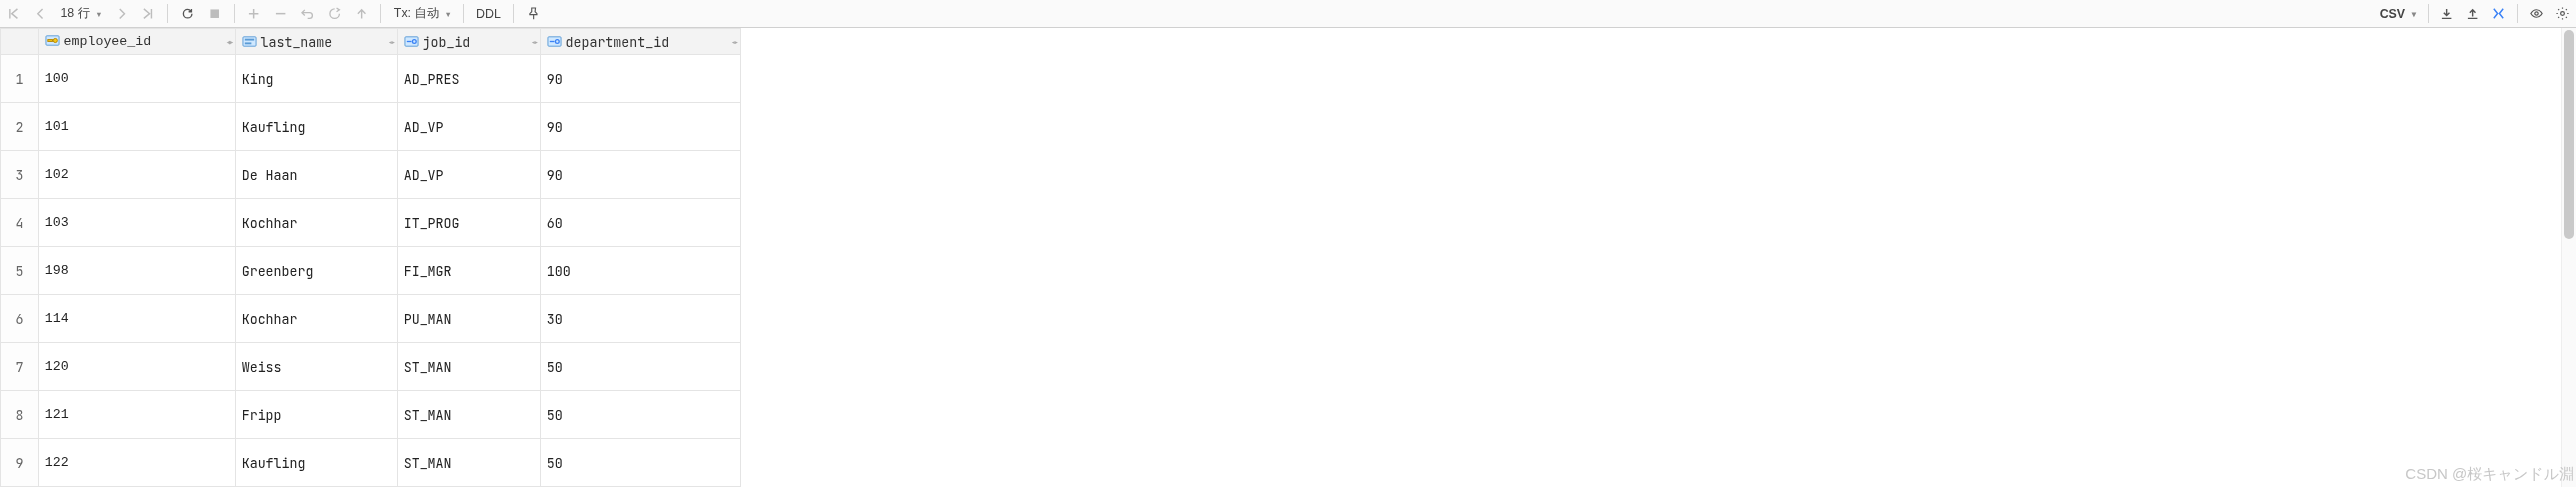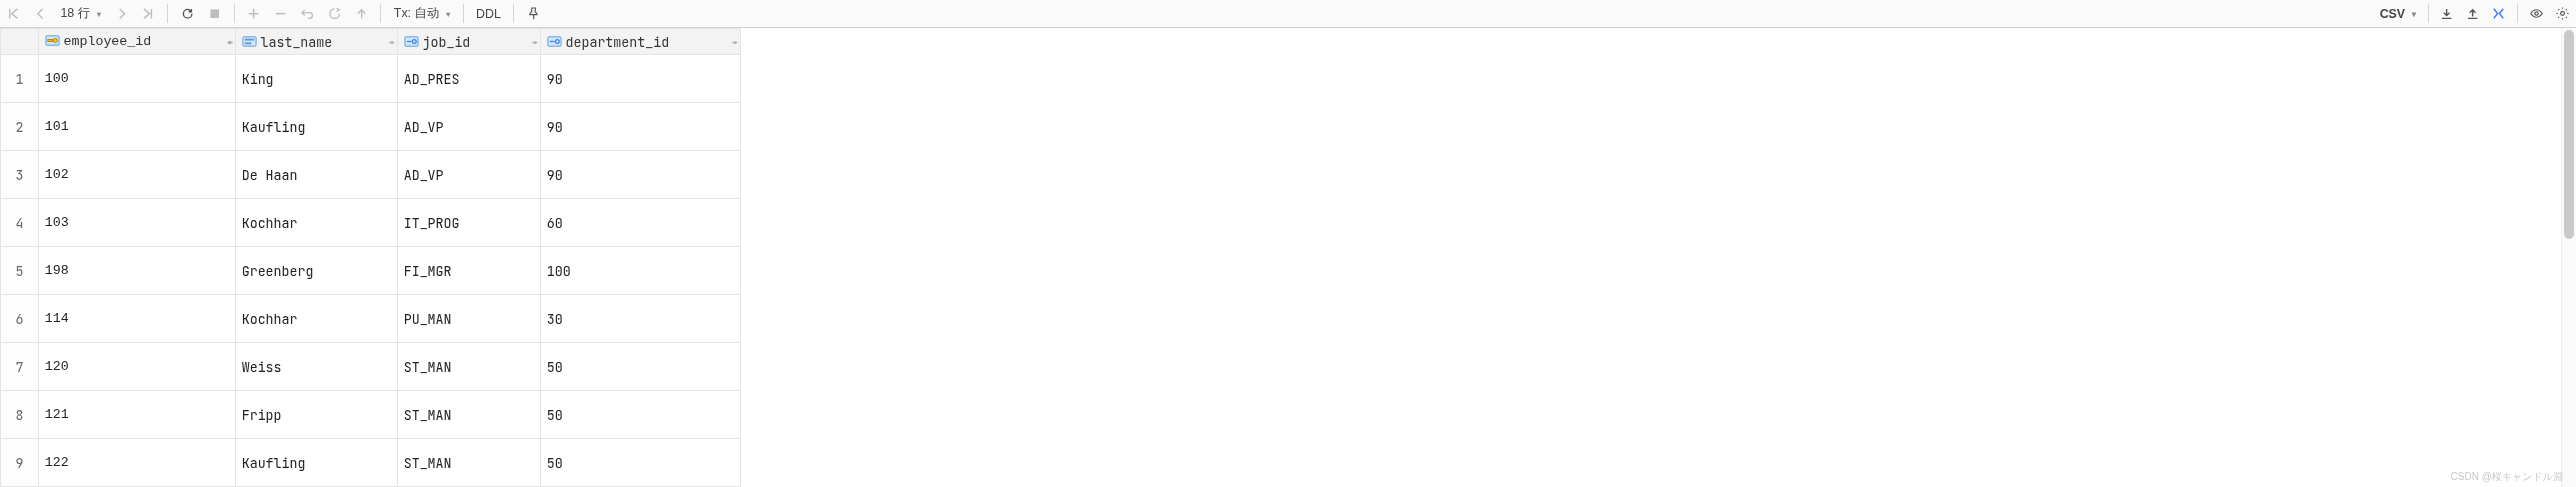--- a/index.html
+++ b/index.html
@@ -22,21 +22,21 @@
   th.rownumh { width: 38px; background: #f3f3f3; }
   td.rownum { width: 38px; text-align: center; color: #666; background: #fdfdfd; }
   .col-emp { width: 197px; font-family: Liberation Mono, monospace; }
   .col-last { width: 162px; }
   .col-job { width: 143px; }
   .col-dept { width: 200px; }
   .num { }
   .txt { text-align: left; margin-top: 22px; }
   .sort-handle { position: absolute; right: 3.8px; top: 50%; transform: translateY(-50%); color: #aaa; font-size: 9.5px; letter-spacing: -2.9px; }
   .colicon { display: inline-block; width: 15px; height: 15px; vertical-align: -2.9px; margin-right: 3.8px; }
-  .watermark { position: fixed; right: 13px; bottom: 2.9px; font-size: 10px; color: #c7c7c7; font-family: sans-serif; }
+  .watermark { position: fixed; right: 2px; bottom: 2.9px; font-size: 15px; color: #c7c7c7; font-family: sans-serif; }
   svg { display: block; }
 </style>
 </head>
 <body>
 
 <div class="toolbar">
   <span class="tb-btn disabled">
       <svg class="i" width="13.3" height="13.3" viewBox="0 0 14 14">
         <path d="M3 2v10M11 2L5 7l6 5" fill="none" stroke="currentColor" stroke-width="1.5"></path>
       </svg>

